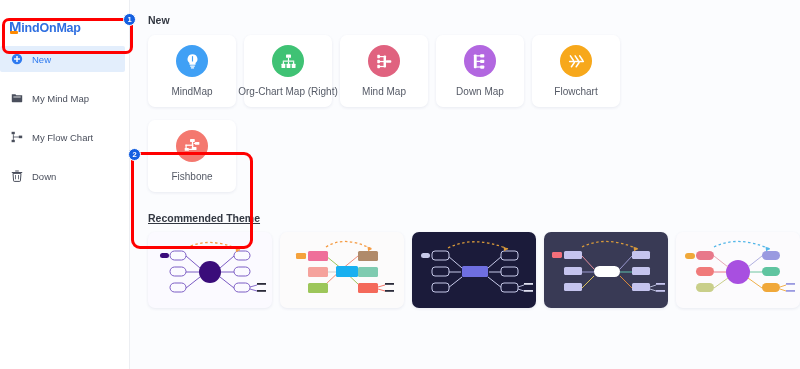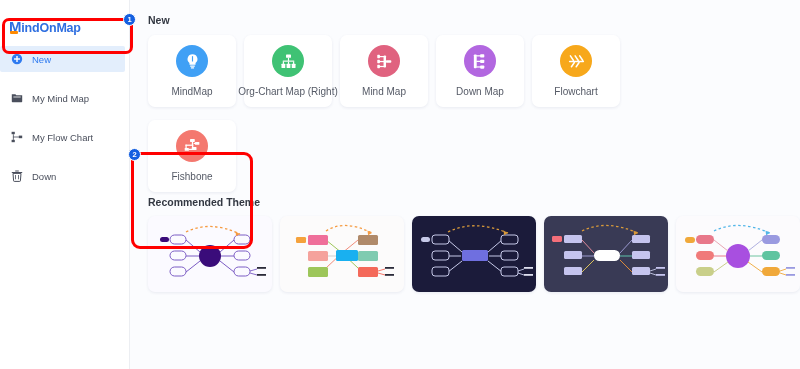--- a/index.html
+++ b/index.html
@@ -117,21 +117,21 @@
   .card-icon svg { display: block; }
   .card-label {
     font-size: 10px;
     color: #555a66;
     text-align: right;
     white-space: nowrap;
   }
 
   .flow-row { margin-top: 13px; }
 
-  .theme-title { margin-top: 4px; margin-bottom: 8px; }
+  .theme-title { margin-top: 20px; margin-bottom: 8px; text-decoration: underline; }
   .theme-row { display: flex; gap: 8px; }
   .theme-card {
     width: 124px;
     height: 76px;
     border-radius: 7px;
     box-shadow: 0 1px 3px rgba(40,60,110,0.09);
     cursor: pointer;
     flex: 0 0 124px;
     overflow: hidden;
   }

